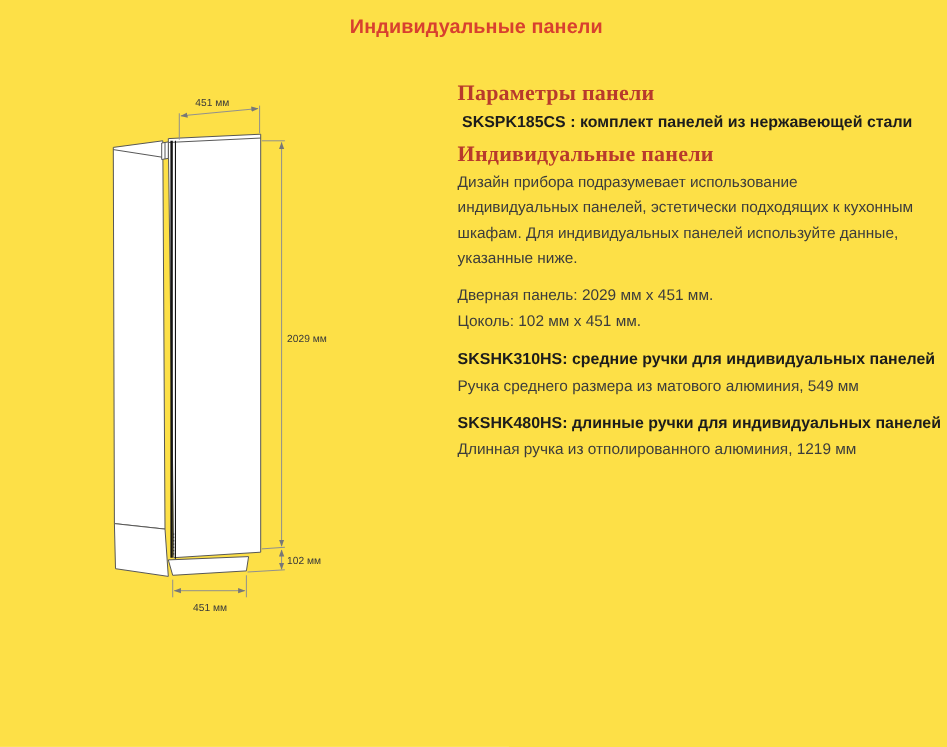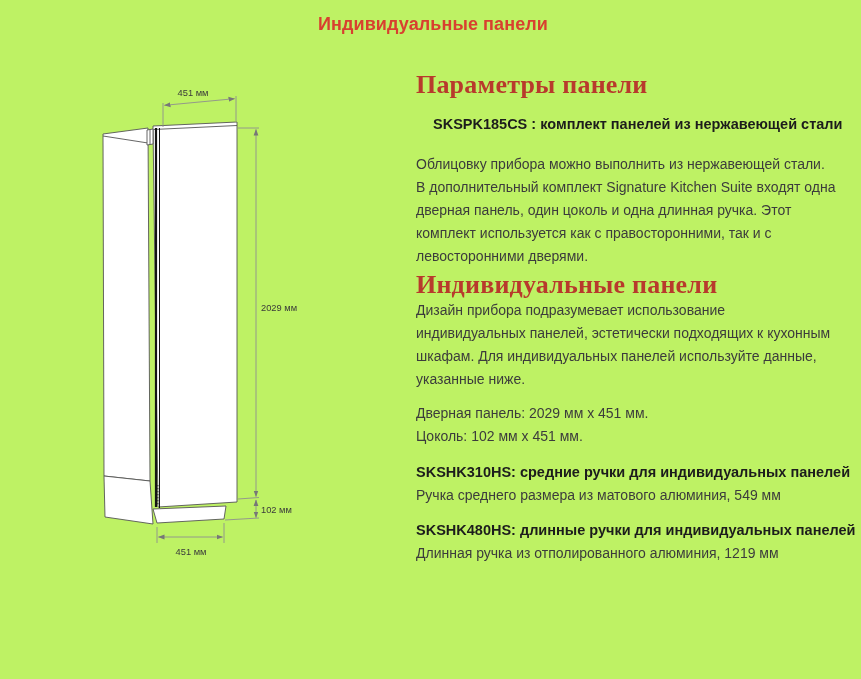--- a/index.html
+++ b/index.html
@@ -7,47 +7,47 @@
     --heading-red:#b83a2c;
     --body-ink:#3c3c3c;
     --bold-ink:#1c1c1c;
     --draw-line:#555555;
     --hinge-line:#141414;
     --dim-line:#8f8f8f;
     --dim-text:#3a3a3a;
   }
   html,body{margin:0;padding:0;background:#ffffff;}
   .page{
-    position:relative;width:861px;height:679px;background:#bef264;overflow:hidden;
+    position:relative;width:861px;height:679px;background:#fde047;overflow:hidden;
     font-family:"Liberation Sans", sans-serif;
   }
   .top-title{
     position:absolute;left:318px;top:14px;
     font-size:18px;font-weight:700;color:var(--brand-red);
     letter-spacing:0.1px;white-space:nowrap;
   }
   .diagram{position:absolute;left:95px;top:78px;width:230px;height:492px;}
   .diagram svg{display:block;width:230px;height:492px;}
   .dim-label{
     font-family:"Liberation Sans", sans-serif;
     font-size:9.3px;fill:var(--dim-text);
   }
   .content{
     position:absolute;left:416px;top:74px;width:422px;
     color:var(--body-ink);font-size:14px;line-height:23px;
   }
   .serif-heading{
     margin:0 0 4px 0;
     font-family:"Liberation Serif", serif;
-    font-size:26px;line-height:22px;font-weight:700;color:var(--heading-red);
+    font-size:20px;line-height:22px;font-weight:700;color:var(--heading-red);
     letter-spacing:0.2px;
   }
   .serif-heading.second{margin:6px 0 3px 0;}
   .bold-line{
-    margin:17px;font-size:14.5px;font-weight:700;color:var(--bold-ink);
+    margin:4px;font-size:14.5px;font-weight:700;color:var(--bold-ink);
     line-height:23px;white-space:nowrap;
   }
   p.body{margin:13px 0 0 0;}
   p.body.tight{margin:0;}
   .specs{margin-top:11px;}
   .specs p{margin:0;}
   .para-after-specs{margin-top:11px;}
   .handle-group{margin-top:13px;}
   .handle-group p{margin:0;line-height:22.5px;}
 </style>
@@ -126,21 +126,20 @@
       <text class="dim-label" x="96" y="477" text-anchor="middle">451 мм</text>
     </svg>
   </div>
 
   <div class="content">
 
     <h2 class="serif-heading">Параметры панели</h2>
 
     <p class="bold-line">SKSPK185CS : комплект панелей из нержавеющей стали</p>
 
-    <p class="body">Облицовку прибора можно выполнить из нержавеющей стали. В дополнительный комплект Signature Kitchen Suite входят одна дверная панель, один цоколь и одна длинная ручка. Этот комплект используется как с правосторонними, так и с левосторонними дверями.</p>
 
     <h2 class="serif-heading second">Индивидуальные панели</h2>
 
     <p class="body tight">Дизайн прибора подразумевает использование индивидуальных панелей, эстетически подходящих к кухонным шкафам. Для индивидуальных панелей используйте данные, указанные ниже.</p>
 
     <div class="specs">
       <p>Дверная панель: 2029 мм x 451 мм.</p>
       <p>Цоколь: 102 мм x 451 мм.</p>
     </div>
 

